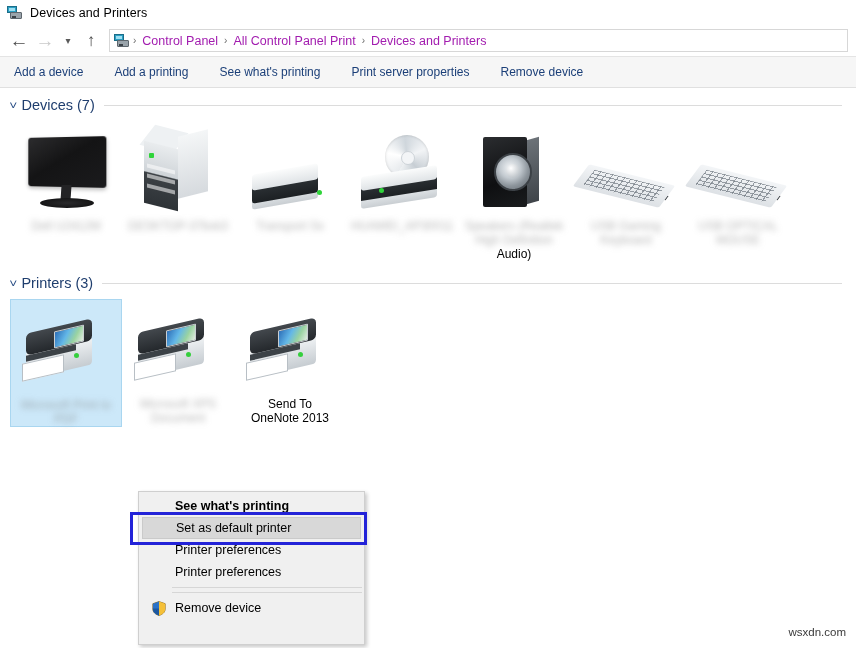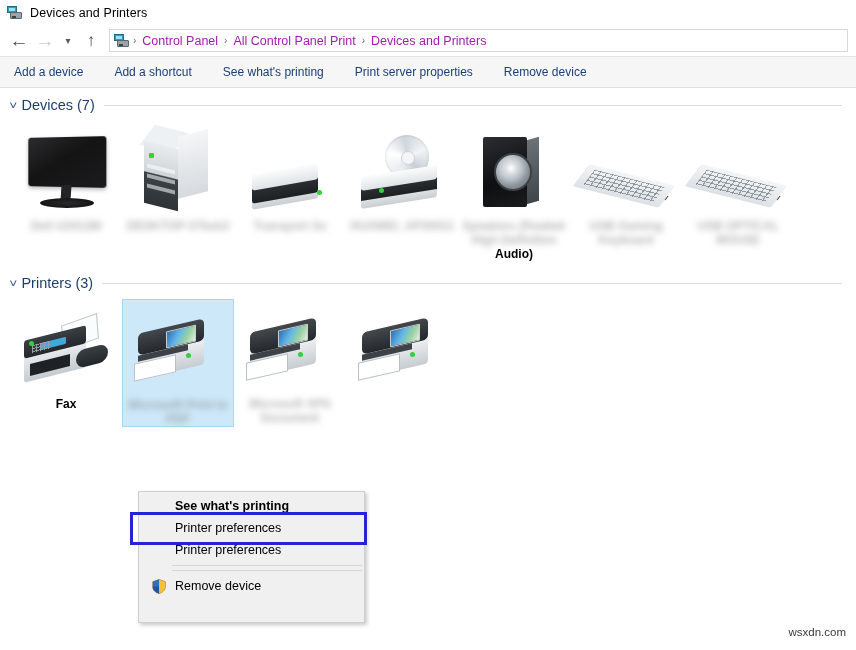--- a/index.html
+++ b/index.html
@@ -173,21 +173,20 @@
     display: flex;
     align-items: flex-start;
   }
   .tile {
     width: 112px;
     display: flex;
     flex-direction: column;
     align-items: center;
     padding-top: 6px;
     box-sizing: border-box;
-    font-weight: bold;
   }
   .tile.selected {
     background: #cce8f9;
     border: 1px solid #a9d6f0;
   }
   .tile-art {
     height: 86px;
     width: 100%;
     display: flex;
     align-items: flex-end;
@@ -563,21 +562,21 @@
     <span class="crumb">Control Panel</span>
     <span class="crumb-sep">›</span>
     <span class="crumb">All Control Panel Print</span>
     <span class="crumb-sep">›</span>
     <span class="crumb">Devices and Printers</span>
   </div>
 </div>
 
 <div id="toolbar">
   <span class="tb-item">Add a device</span>
-  <span class="tb-item">Add a shortcut</span>
+  <span class="tb-item">Add a printing</span>
   <span class="tb-item">See what's printing</span>
   <span class="tb-item">Print server properties</span>
   <span class="tb-item">Remove device</span>
 </div>
 
 <div id="content">
 
   <div class="group-header" style="margin-top:9px;">
     <span class="chev">˅</span>
     <span class="group-title">Devices (7)</span>
@@ -665,35 +664,20 @@
       </div>
     </div>
 
   <div class="group-header" style="margin-top:14px;">
     <span class="chev">˅</span>
     <span class="group-title">Printers (3)</span>
     <span class="group-rule"></span>
   </div>
 
   <div class="tile-row" id="printers-row" style="margin-top:8px; padding-left:10px;">
-      <div class="tile">
-        <div class="tile-art">
-          <div class="art fax-art">
-            <div class="paper"></div>
-            <div class="body"></div>
-            <div class="tray"></div>
-            <div class="handset"></div>
-            <div class="top"></div>
-            <div class="panel"></div>
-            <div class="keys"></div>
-            <div class="led"></div>
-          </div>
-        </div>
-        <div class="tile-label">Fax</div>
-      </div>
       <div class="tile selected">
         <div class="tile-art">
           <div class="art prn-art">
             <div class="body"></div>
             <div class="slot"></div>
             <div class="sheet"></div>
             <div class="lid"></div>
             <div class="glass"></div>
             <div class="led"></div>
           </div>
@@ -717,26 +701,31 @@
         <div class="tile-art">
           <div class="art prn-art">
             <div class="body"></div>
             <div class="slot"></div>
             <div class="sheet"></div>
             <div class="lid"></div>
             <div class="glass"></div>
             <div class="led"></div>
           </div>
         </div>
+        <div class="tile-label" style="white-space: pre-line;">Send To
+OneNote 2013</div>
       </div>
     </div>
 
   <div id="ctxmenu">
       <div class="mi bold">
         <span>See what's printing</span>
+      </div>
+      <div class="mi hovered">
+        <span>Set as default printer</span>
       </div>
       <div class="mi">
         <span>Printer preferences</span>
       </div>
       <div class="mi">
         <span>Printer preferences</span>
       </div>
       <div class="mi-sep"></div>
       <div class="mi-sep"></div>
       <div class="mi">

